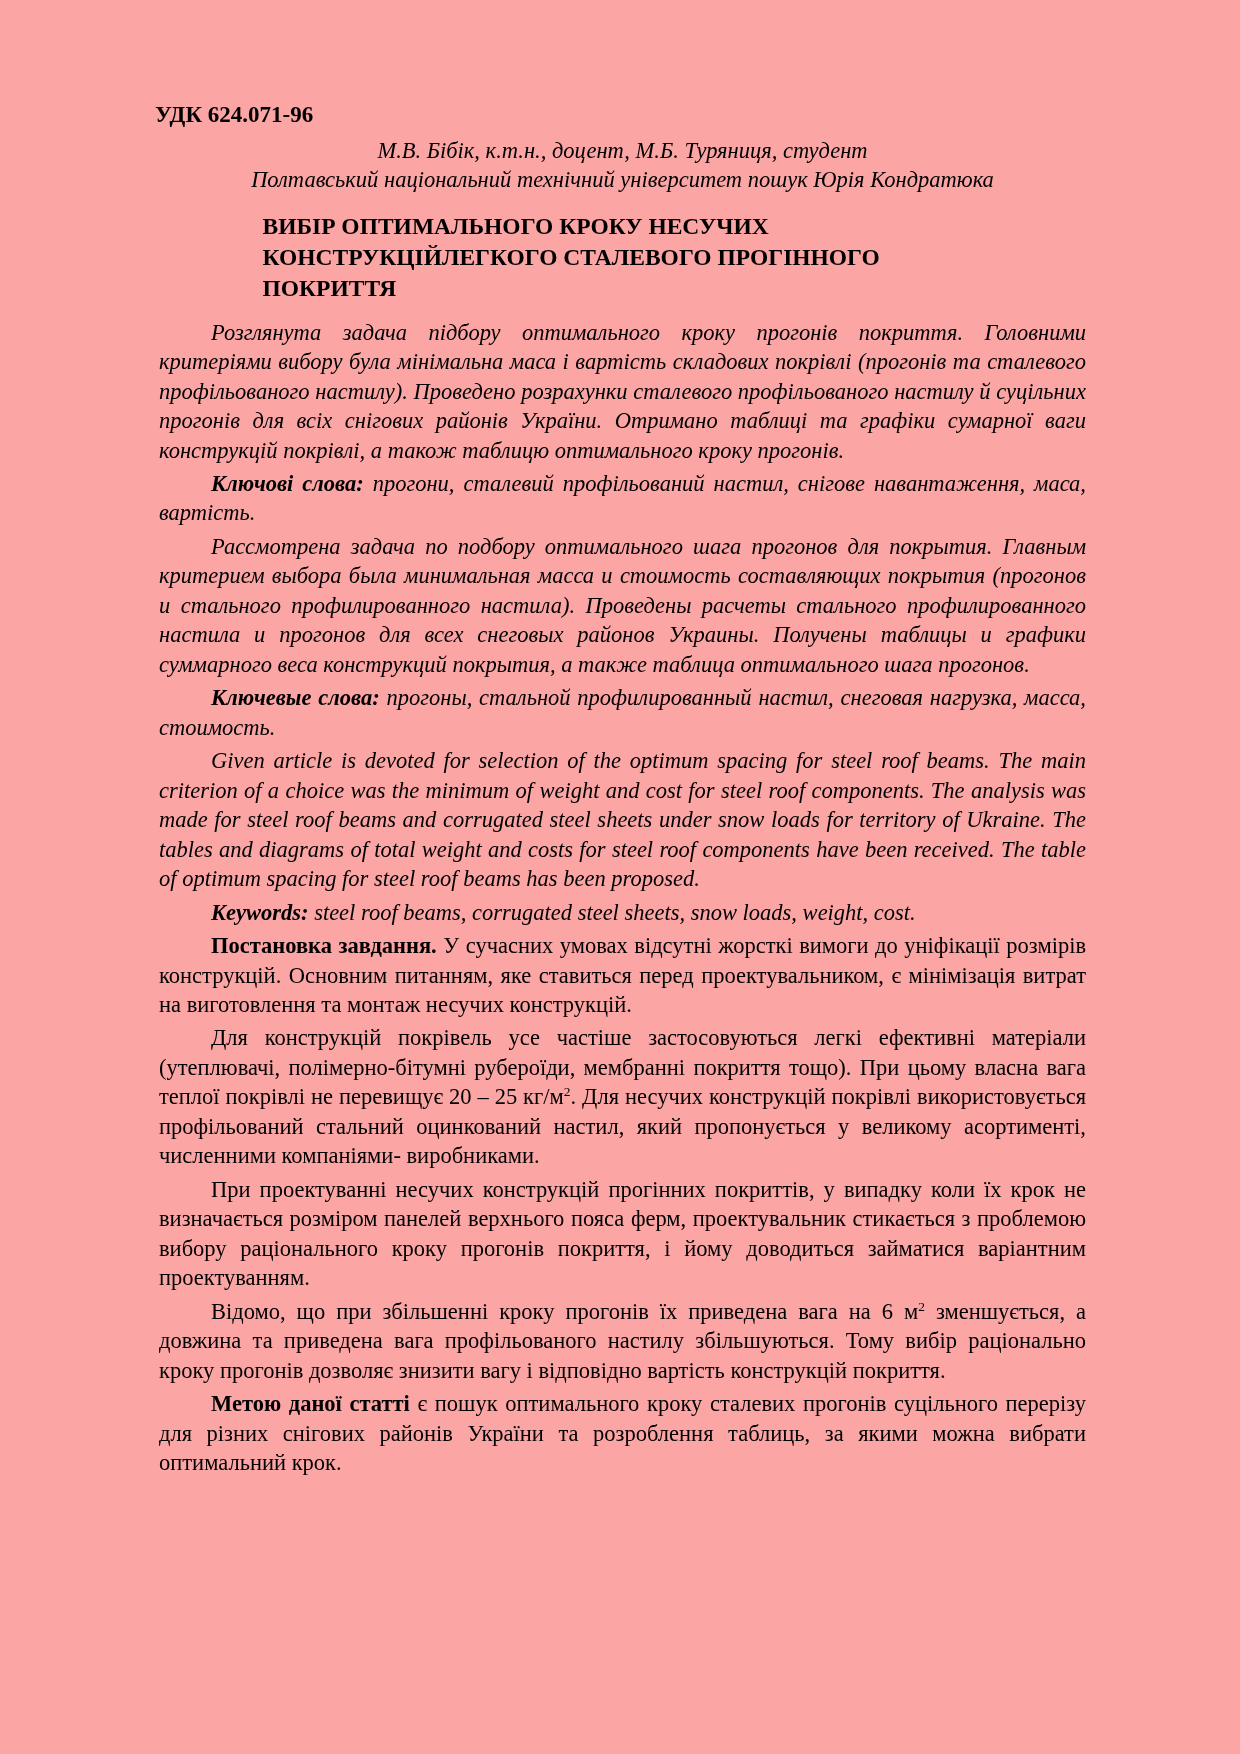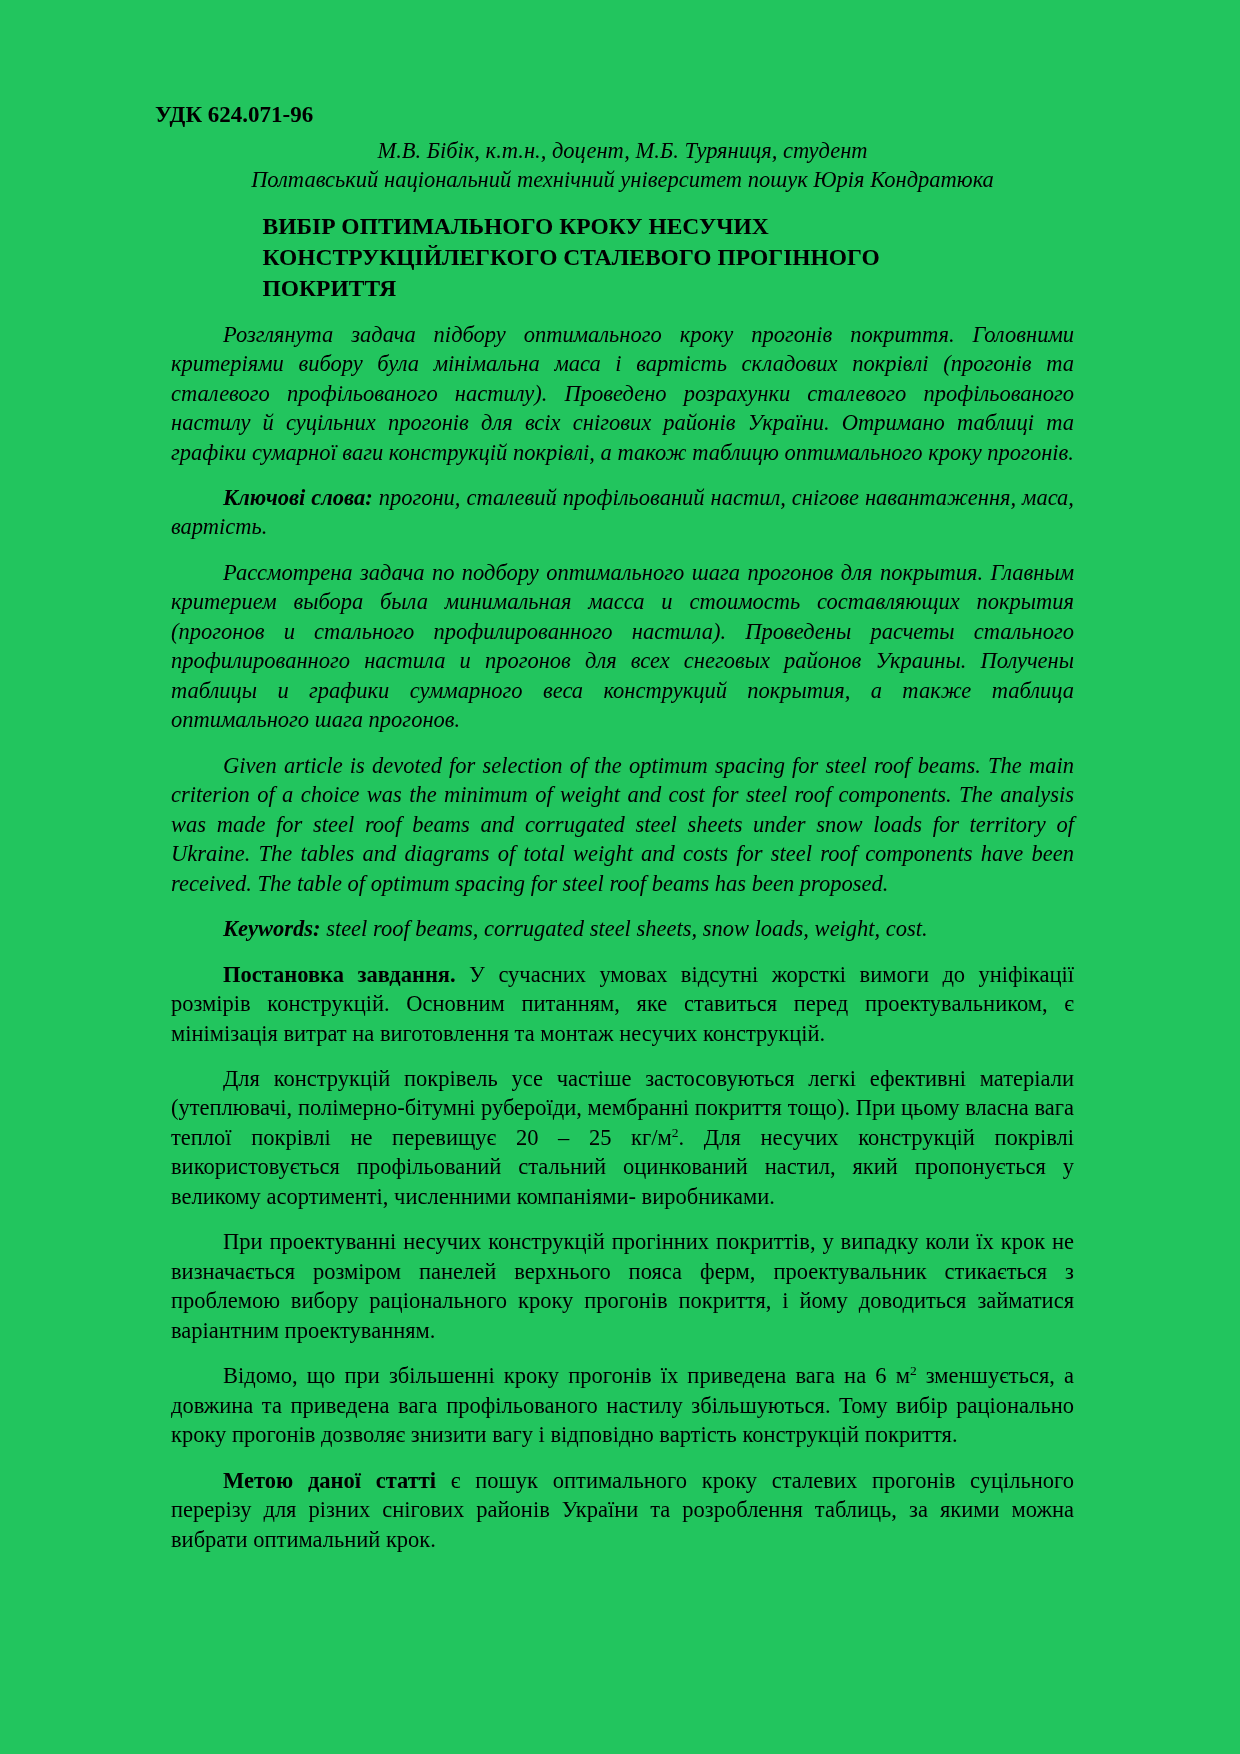--- a/index.html
+++ b/index.html
@@ -5,21 +5,21 @@
   html, body {
     margin: 0;
     padding: 0;
     background: #e8e8e8;
   }
   .page {
     position: relative;
     width: 1240px;
     height: 1754px;
     margin: 0 auto;
-    background: #22c55e;
+    background: #fca5a5;
     box-sizing: border-box;
     padding: 100px 150px 60px 155px;
     font-family: "Liberation Serif", serif;
     color: #000000;
     font-size: 22.5px;
     line-height: 1.31;
   }
   .udc {
     margin: 0 0 6px 0;
     font-weight: bold;
@@ -33,21 +33,21 @@
   }
   .title {
     font-weight: bold;
     text-align: left;
     font-size: 23.5px;
     line-height: 1.32;
     max-width: 720px;
     margin: 16px auto 14px auto;
   }
   p.para {
-    margin: 16px;
+    margin: 4px;
     text-align: justify;
     text-indent: 52px;
   }
   p.abs {
     font-style: italic;
   }
   .kw-label {
     font-weight: bold;
     font-style: italic;
   }
@@ -74,20 +74,21 @@
 
   <p class="byline">М.В. Бібік, к.т.н., доцент, М.Б. Туряниця, студент</p>
   <p class="byline">Полтавський національний технічний університет пошук Юрія Кондратюка</p>
 
   <h1 class="title">ВИБІР ОПТИМАЛЬНОГО КРОКУ НЕСУЧИХ КОНСТРУКЦІЙЛЕГКОГО СТАЛЕВОГО ПРОГІННОГО ПОКРИТТЯ</h1>
 
   <p class="para abs">Розглянута задача підбору оптимального кроку прогонів покриття. Головними критеріями вибору була мінімальна маса і вартість складових покрівлі (прогонів та сталевого профільованого настилу). Проведено розрахунки сталевого профільованого настилу й суцільних прогонів для всіх снігових районів України. Отримано таблиці та графіки сумарної ваги конструкцій покрівлі, а також таблицю оптимального кроку прогонів.</p>
   <p class="para abs"><span class="kw-label">Ключові слова:</span> <span>прогони, сталевий профільований настил, снігове навантаження, маса, вартість.</span></p>
 
   <p class="para abs">Рассмотрена задача по подбору оптимального шага прогонов для покрытия. Главным критерием выбора была минимальная масса и стоимость составляющих покрытия (прогонов и стального профилированного настила). Проведены расчеты стального профилированного настила и прогонов для всех снеговых районов Украины. Получены таблицы и графики суммарного веса конструкций покрытия, а также таблица оптимального шага прогонов.</p>
+  <p class="para abs"><span class="kw-label">Ключевые слова:</span> <span>прогоны, стальной профилированный настил, снеговая нагрузка, масса, стоимость.</span></p>
 
   <p class="para abs">Given article is devoted for selection of the optimum spacing for steel roof beams. The main criterion of a choice was the minimum of weight and cost for steel roof components. The analysis was made for steel roof beams and corrugated steel sheets under snow loads for territory of Ukraine. The tables and diagrams of total weight and costs for steel roof components have been received. The table of optimum spacing for steel roof beams has been proposed.</p>
   <p class="para abs"><span class="kw-label">Keywords:</span> <span>steel roof beams, corrugated steel sheets, snow loads, weight, cost.</span></p>
 
   <p class="para body-p first-body"><span class="lead-bold">Постановка завдання.</span><span> У сучасних умовах відсутні жорсткі вимоги до уніфікації розмірів конструкцій. Основним питанням, яке ставиться перед проектувальником, є мінімізація  витрат на виготовлення та монтаж несучих конструкцій.</span></p>
 
   <p class="para body-p"><span>Для конструкцій покрівель усе частіше застосовуються легкі ефективні матеріали (утеплювачі, полімерно-бітумні рубероїди, мембранні покриття тощо). При цьому власна вага теплої покрівлі не перевищує 20 – 25 кг/м</span><sup class="sq">2</sup><span>. Для несучих конструкцій покрівлі використовується профільований стальний оцинкований настил, який пропонується у великому асортименті, численними компаніями- виробниками.</span></p>
 
   <p class="para body-p">При проектуванні несучих конструкцій прогінних покриттів, у випадку коли їх крок не визначається розміром панелей верхнього пояса ферм, проектувальник стикається з проблемою вибору раціонального кроку прогонів покриття, і йому доводиться займатися варіантним проектуванням.</p>
 

